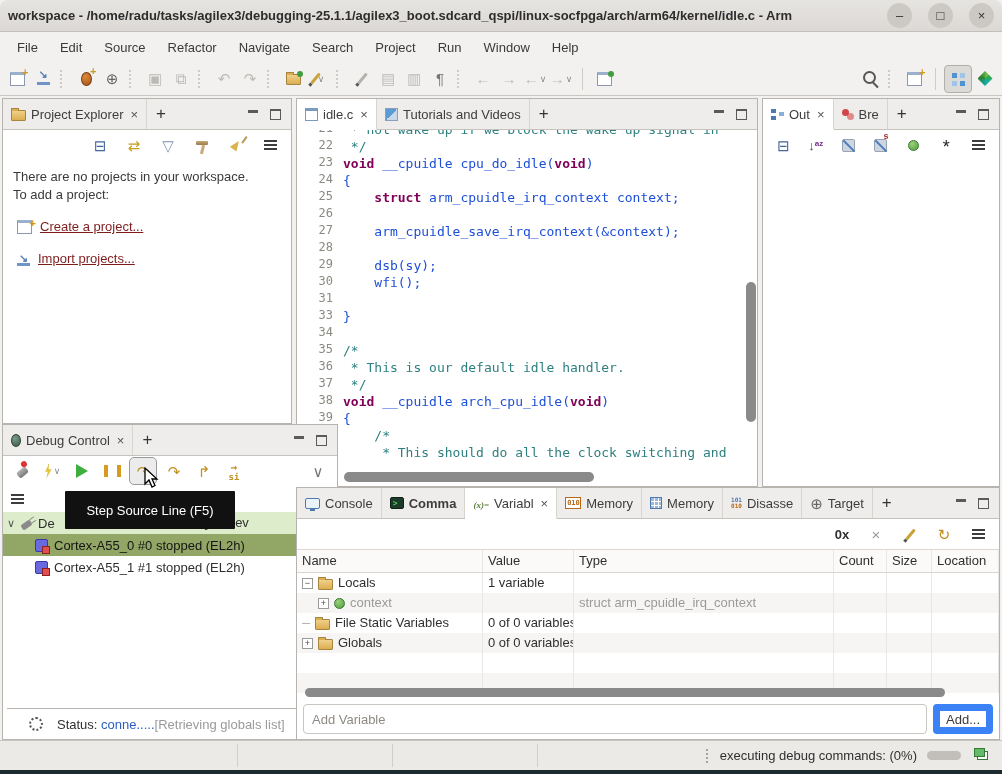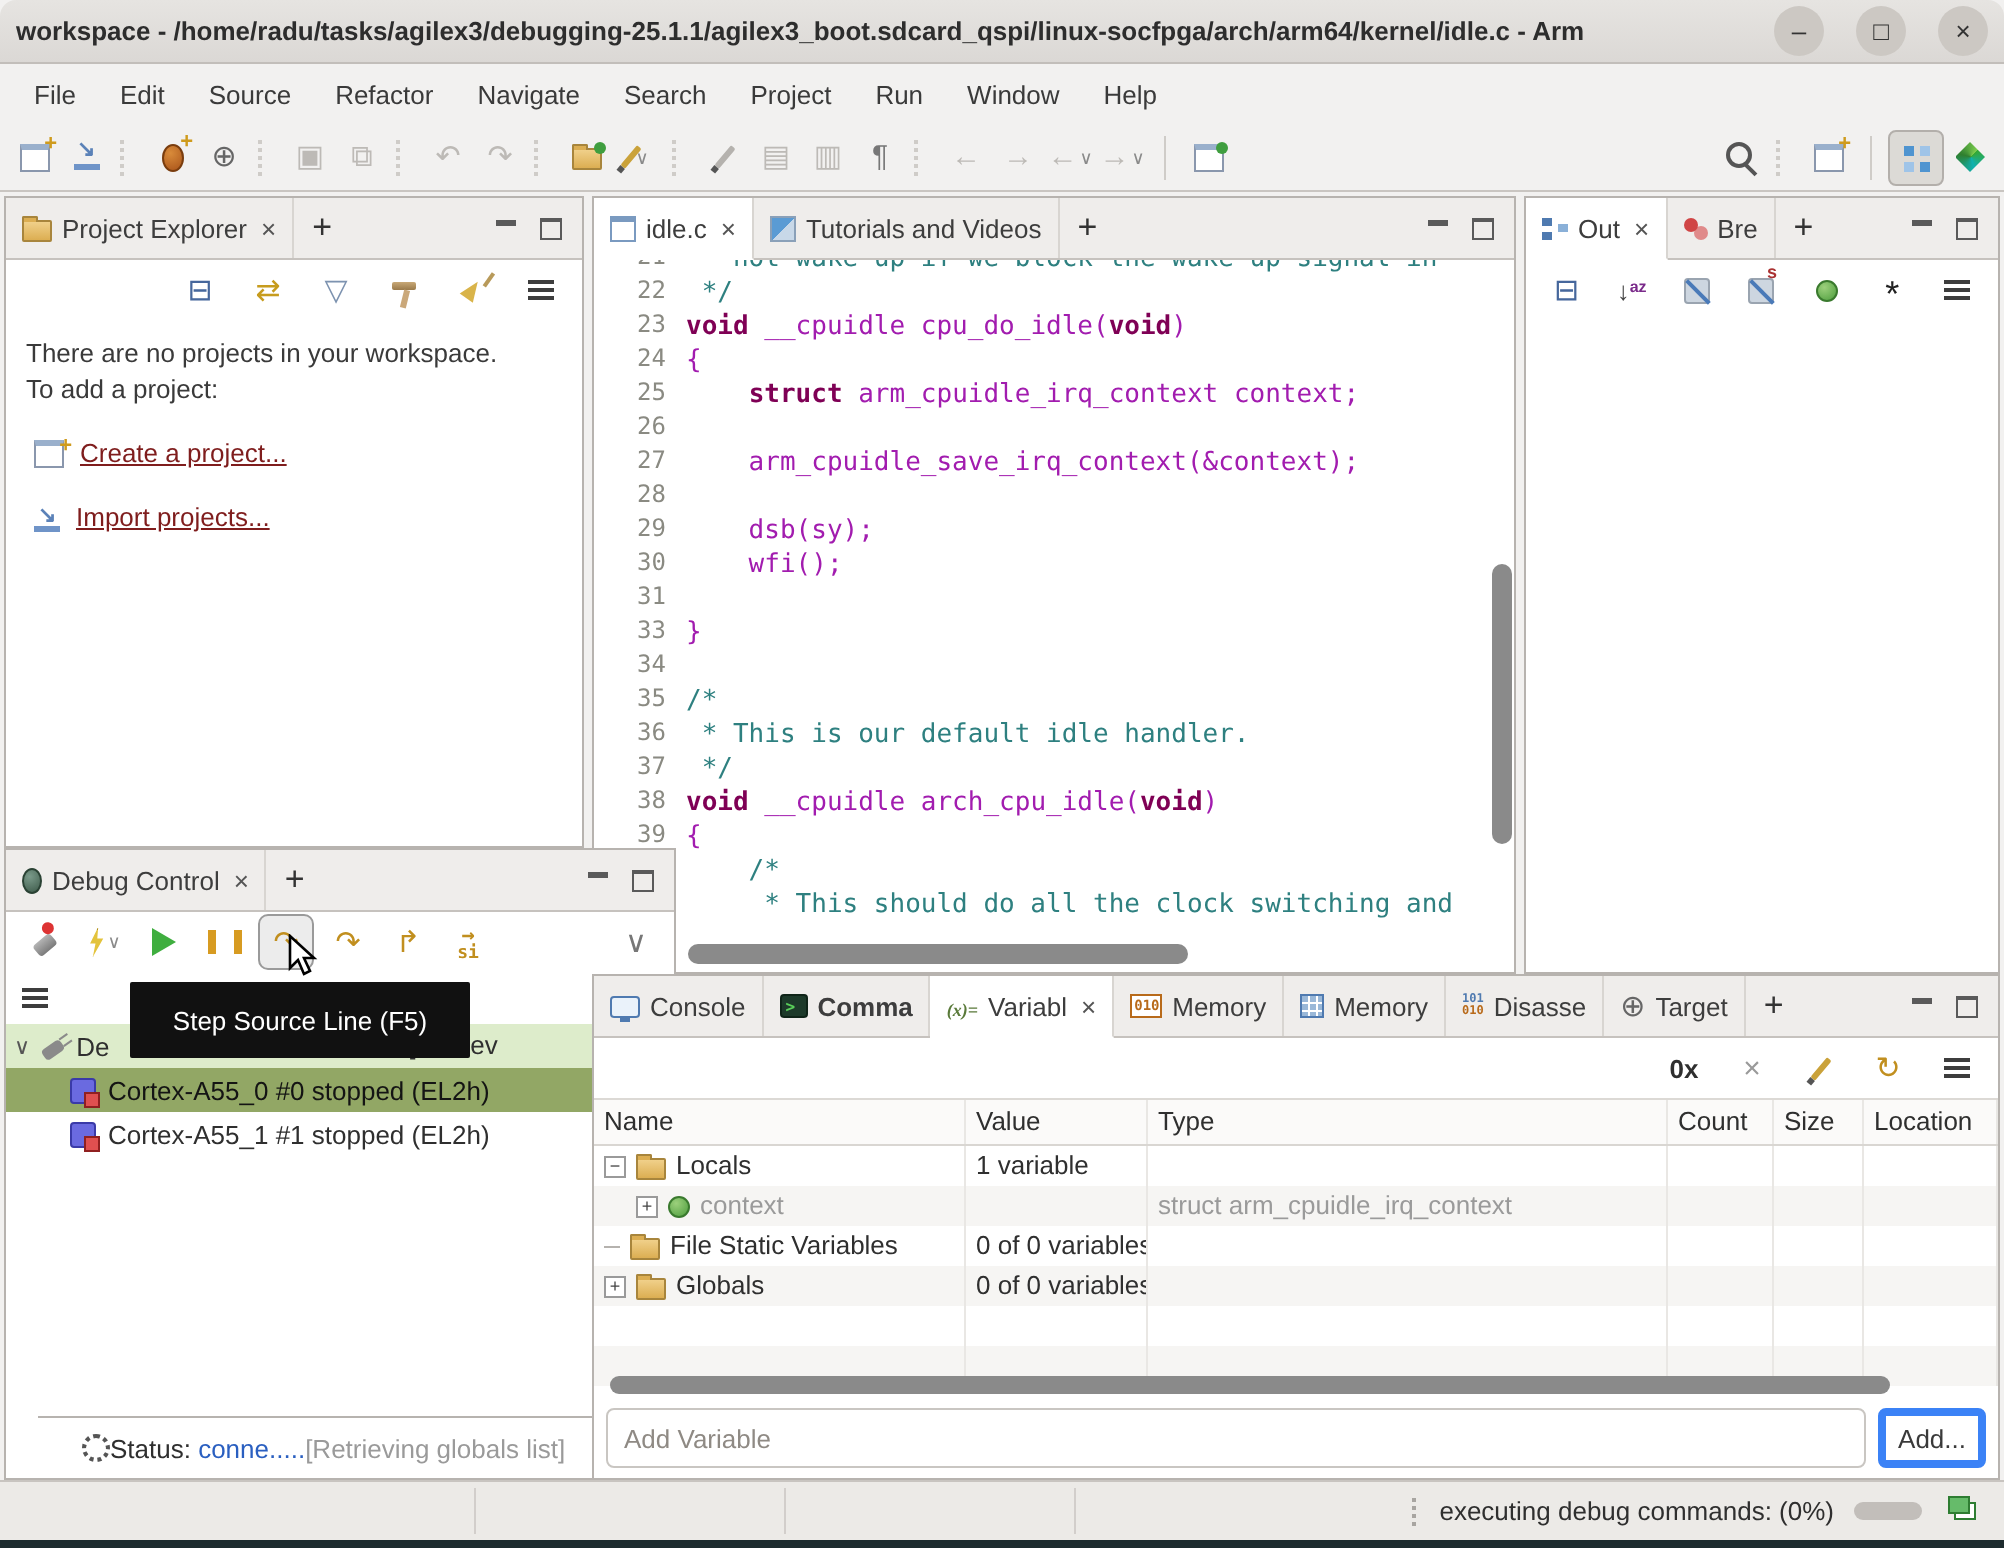--- a/index.html
+++ b/index.html
@@ -110,21 +110,21 @@
   .pe-body{padding:8px 10px;color:#3a3a3a;line-height:18px}
   .pe-link-row{display:flex;align-items:center;gap:8px;margin:14px 0 0 4px}
   .pe-link{color:#7f1d1d;text-decoration:underline}
   
   #editor{left:296px;top:98px;width:462px;height:389px;overflow:hidden}
   .code-area{position:relative;height:358px;overflow:hidden;font-family:"DejaVu Sans Mono",monospace;font-size:13px}
   .codelines{margin-top:-9px}
   .cl{position:relative;height:17px;white-space:pre}
   .cl .num{position:absolute;left:0;top:0;width:36px;text-align:right;color:#8a8a82;font-size:12px}
   .cl .txt{position:absolute;left:46px;top:0;line-height:17px}
-  .pln{color:#a21caf}
+  .pln{color:#1d4ed8}
   .cmt{color:#2e8080}
   .kw{color:#7f0055;font-weight:700}
   .curline{background:#a5e77e}
   .cur-arrow{position:absolute;left:2px;top:1px;width:0;height:0;border-left:8px solid #3465a4;border-top:5px solid transparent;border-bottom:5px solid transparent}
   .cur-arrow::before{content:"";position:absolute;left:-11px;top:-2px;width:4px;height:4px;background:#3465a4}
   .vscroll{position:absolute;right:1px;top:152px;width:10px;height:140px;background:#8a8a8a;border-radius:5px}
   .hscroll-ed{position:absolute;left:47px;bottom:6px;width:250px;height:10px;background:#8a8a8a;border-radius:5px}
   
   #outline{left:762px;top:98px;width:238px;height:389px}
   
@@ -134,40 +134,40 @@
   .dc-menurow{height:26px;display:flex;align-items:center;padding:0 8px}
   .dtree{font-size:13px}
   .drow{height:22px;display:flex;align-items:center;gap:6px;padding:0 4px;white-space:nowrap;overflow:hidden;position:relative}
   .drow.root{background:#ddeccb}
   .drow.sel{background:#92a765;color:#141414}
   .drow .indent{width:22px;flex:0 0 22px}
   .root-right{position:absolute;left:183px;top:3px}
   .tooltip{position:absolute;left:62px;top:66px;width:170px;height:38px;background:#111;color:#fff;
            display:flex;align-items:center;justify-content:center;font-size:13px;z-index:30;border-radius:1px}
   .cursor-svg{position:absolute;left:141px;top:42px;z-index:40}
-  .dc-status{position:absolute;left:16px;right:0;bottom:0;height:30px;border-top:1px solid #b7b3af;background:#fff;
-             display:flex;align-items:center;gap:0;padding:0 22px;white-space:nowrap;overflow:hidden}
+  .dc-status{position:absolute;left:4px;right:0;bottom:0;height:30px;border-top:1px solid #b7b3af;background:#fff;
+             display:flex;align-items:center;gap:14px;padding:0 22px;white-space:nowrap;overflow:hidden}
   .st-link{color:#2a5fc0}
   .st-rest{color:#9a9a9a}
   
   #bottom-panel{left:296px;top:487px;width:704px;height:253px}
   .vt-head,.vt-row{display:grid;grid-template-columns:186px 91px 260px 53px 45px 67px;height:20px;line-height:20px}
   .vt-head{border-top:1px solid #dcd9d5;border-bottom:1px solid #d9d6d2;color:#2f2f2f;height:22px;line-height:22px;background:#fbfaf9}
   .vt-cell{padding:0 5px;border-right:1px solid #e9e7e4;overflow:hidden;white-space:nowrap}
   .vt-row:nth-child(odd){background:#f6f5f3}
   .vt-name{display:flex;align-items:center;gap:5px}
   .expander{width:9px;height:9px;border:1px solid #9a9a9a;background:#fff;font-size:9px;line-height:8px;text-align:center;color:#444;flex:0 0 9px}
   .expdash{width:8px;height:1px;background:#b5b2ae;flex:0 0 8px}
   .dimtext{color:#9a9a9a}
   .hscroll-bp{position:absolute;left:8px;top:200px;width:640px;height:9px;background:#8a8a8a;border-radius:5px}
   .addvar-row{position:absolute;left:0;right:0;bottom:2px;height:36px;display:flex;align-items:center;gap:6px;padding:0 6px}
   .addvar-input{flex:1;height:28px;border:1px solid #c9c6c2;border-radius:4px;padding:0 8px;color:#3a3a3a;font-size:13px;
                 font-family:"Liberation Sans",sans-serif;background:#fff;outline:none}
   .addvar-input::placeholder{color:#8f8a84}
-  .addvar-btn{height:30px;min-width:48px;border:4px solid #3b82f6;border-radius:4px;background:#fff;color:#3a3a3a;
+  .addvar-btn{height:30px;min-width:48px;border:7px solid #3b82f6;border-radius:4px;background:#fff;color:#3a3a3a;
               font-size:13px;font-family:"Liberation Sans",sans-serif}
   
   .statusbar{position:absolute;left:0;top:740px;width:1002px;height:30px;background:#eceae7;border-top:1px solid #c8c4c0;box-sizing:border-box}
   .sb-div{position:absolute;top:3px;bottom:3px;width:1px;background:#d2cecb}
   .sb-right{position:absolute;right:14px;top:0;height:100%;display:flex;align-items:center;gap:10px}
   .sb-handle{width:2px;height:14px;border-left:2px dotted #a8a5a1}
   .sb-pill{width:34px;height:9px;border-radius:5px;background:#c2beba}
   .darkstrip{position:absolute;left:0;top:770px;width:1002px;height:4px;background:#1d2b2e}
 </style>
 </head>

